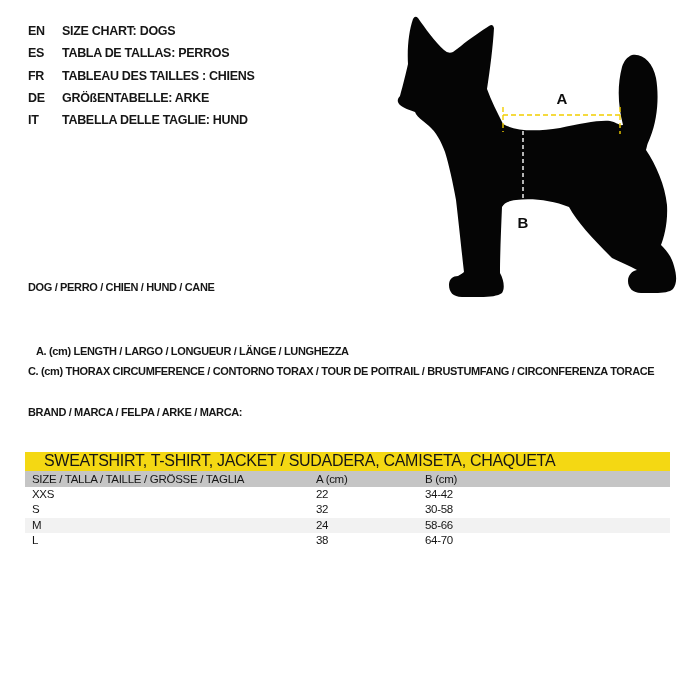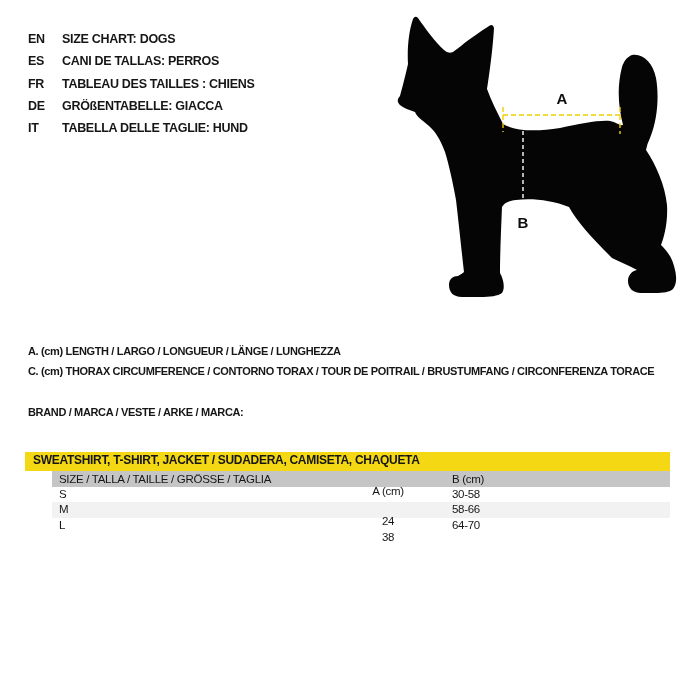--- a/index.html
+++ b/index.html
@@ -18,21 +18,21 @@
     background: #ffffff;
     overflow: hidden;
     font-family: "Liberation Sans", sans-serif;
     color: var(--text);
   }
 
   
   .lang-list {
     position: absolute;
     left: 28px;
-    top: 28px;
+    top: 20px;
     font-size: 12.5px;
     font-weight: bold;
     letter-spacing: -0.3px;
     line-height: 22.3px;
     white-space: nowrap;
   }
   .lang-code { display: inline-block; width: 34px; }
 
   
   .dog-figure {
@@ -65,58 +65,58 @@
   
   .caption {
     position: absolute;
     left: 28px;
     font-size: 11px;
     letter-spacing: -0.35px;
     white-space: nowrap;
     font-weight: bold;
   }
   .cap-animal { top: 281px; }
-  .cap-a      { top: 345px; }
+  .cap-a      { top: 345px; margin-left: 8px; }
   .cap-c      { top: 364.5px; text-align: center; }
   .cap-brand  { top: 406px; }
 
   
   .size-table {
     position: absolute;
     left: 25px;
     top: 452px;
     width: 645px;
     font-size: 11.5px;
     letter-spacing: -0.3px;
   }
   .tbl-title {
     background: var(--header-yellow);
-    font-weight: bold;
-    font-size: 12px;
+    font-weight: normal;
+    font-size: 16px;
     line-height: 15.5px;
-    padding: 1px 4px 2px 8px;
+    padding: 1px 4px 2px 19px;
     white-space: nowrap;
   }
-  .row { position: relative; height: 15.5px; line-height: 15.5px; white-space: nowrap; margin-left: 27px; }
+  .row { position: relative; height: 15.5px; line-height: 15.5px; white-space: nowrap; }
   .row.header { height: 16px; line-height: 16px; background: var(--header-gray); }
   .row.alt { background: var(--row-alt-gray); }
   .c1 { display: inline-block; padding-left: 7px; }
-  .c2 { position: absolute; left: 291px; top: 12px; width: 90px; text-align: center; }
+  .c2 { position: absolute; left: 291px; top: 0; width: 90px; }
   .c3 { position: absolute; left: 400px; top: 0; width: 90px; text-align: left; }
 </style>
 </head>
 <body>
 
 <div class="page">
 
   <div class="lang-list">
     <div><span class="lang-code">EN</span><span>SIZE CHART: DOGS</span></div>
-    <div><span class="lang-code">ES</span><span>CANI DE TALLAS: PERROS</span></div>
+    <div><span class="lang-code">ES</span><span>TABLA DE TALLAS: PERROS</span></div>
     <div><span class="lang-code">FR</span><span>TABLEAU DES TAILLES : CHIENS</span></div>
-    <div><span class="lang-code">DE</span><span>GRÖßENTABELLE: GIACCA</span></div>
+    <div><span class="lang-code">DE</span><span>GRÖßENTABELLE: ARKE</span></div>
     <div><span class="lang-code">IT</span><span>TABELLA DELLE TAGLIE: HUND</span></div>
   </div>
 
   <svg class="dog-figure" viewBox="388 0 312 312" width="312" height="312" xmlns="http://www.w3.org/2000/svg">
 
     <path fill="#050505" d="
       M 400 96
       C 403 85 406 73 408 64
       C 407 48 409 30 413 19
       Q 415 15 418 18
@@ -169,34 +169,40 @@
       <line class="dash-yellow" x1="620" y1="107" x2="620" y2="134"></line>
       <text class="diag-label" x="562" y="104">A</text>
     </g>
 
     <g>
       <line class="dash-white" x1="523" y1="124" x2="523" y2="203"></line>
       <text class="diag-label" x="523" y="228">B</text>
     </g>
   </svg>
 
+  <div class="caption cap-animal">DOG / PERRO / CHIEN / HUND / CANE</div>
   <div class="caption cap-a">A. (cm) LENGTH / LARGO / LONGUEUR / LÄNGE / LUNGHEZZA</div>
   <div class="caption cap-c">C. (cm) THORAX CIRCUMFERENCE / CONTORNO TORAX / TOUR DE POITRAIL / BRUSTUMFANG / CIRCONFERENZA TORACE</div>
-  <div class="caption cap-brand">BRAND / MARCA / VESTE / ARKE / MARCA:</div>
+  <div class="caption cap-brand">BRAND / MARCA / FELPA / ARKE / MARCA:</div>
 
   <div class="size-table">
     <div class="tbl-title">
       <div>SWEATSHIRT, T-SHIRT, JACKET / SUDADERA, CAMISETA, CHAQUETA</div>
     </div>
     <div class="row header">
       <span class="c1">SIZE / TALLA / TAILLE / GRÖSSE / TAGLIA</span>
       <span class="c2">A (cm)</span>
       <span class="c3">B (cm)</span>
     </div>
     <div class="row">
+      <span class="c1">XXS</span>
+      <span class="c2">22</span>
+      <span class="c3">34-42</span>
+    </div>
+    <div class="row">
       <span class="c1">S</span>
       <span class="c2">32</span>
       <span class="c3">30-58</span>
     </div>
     <div class="row alt">
       <span class="c1">M</span>
       <span class="c2">24</span>
       <span class="c3">58-66</span>
     </div>
     <div class="row">

